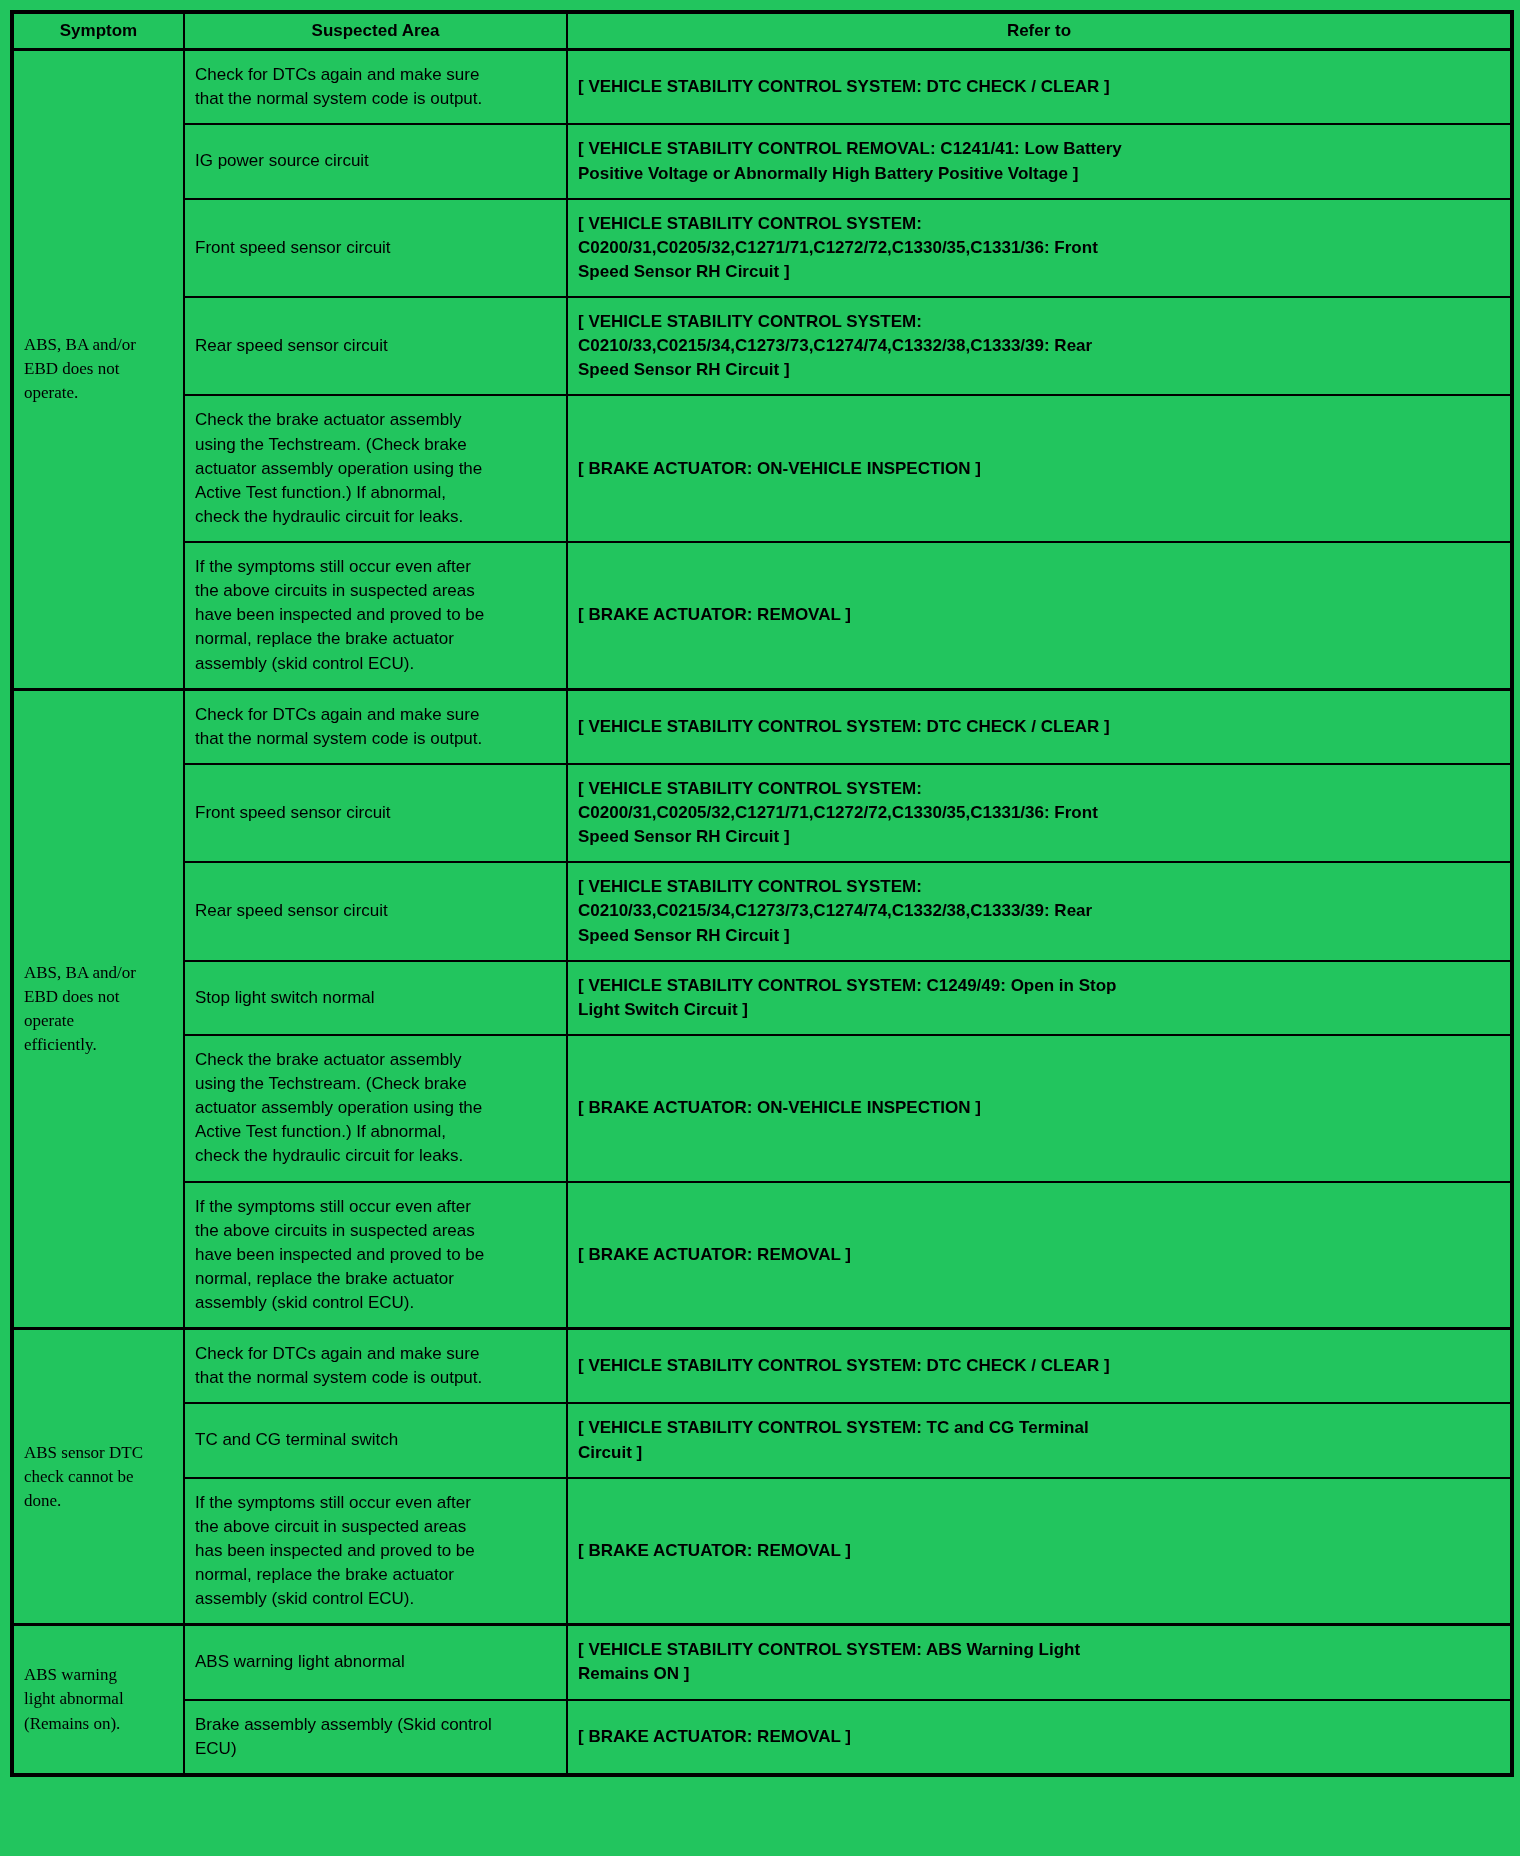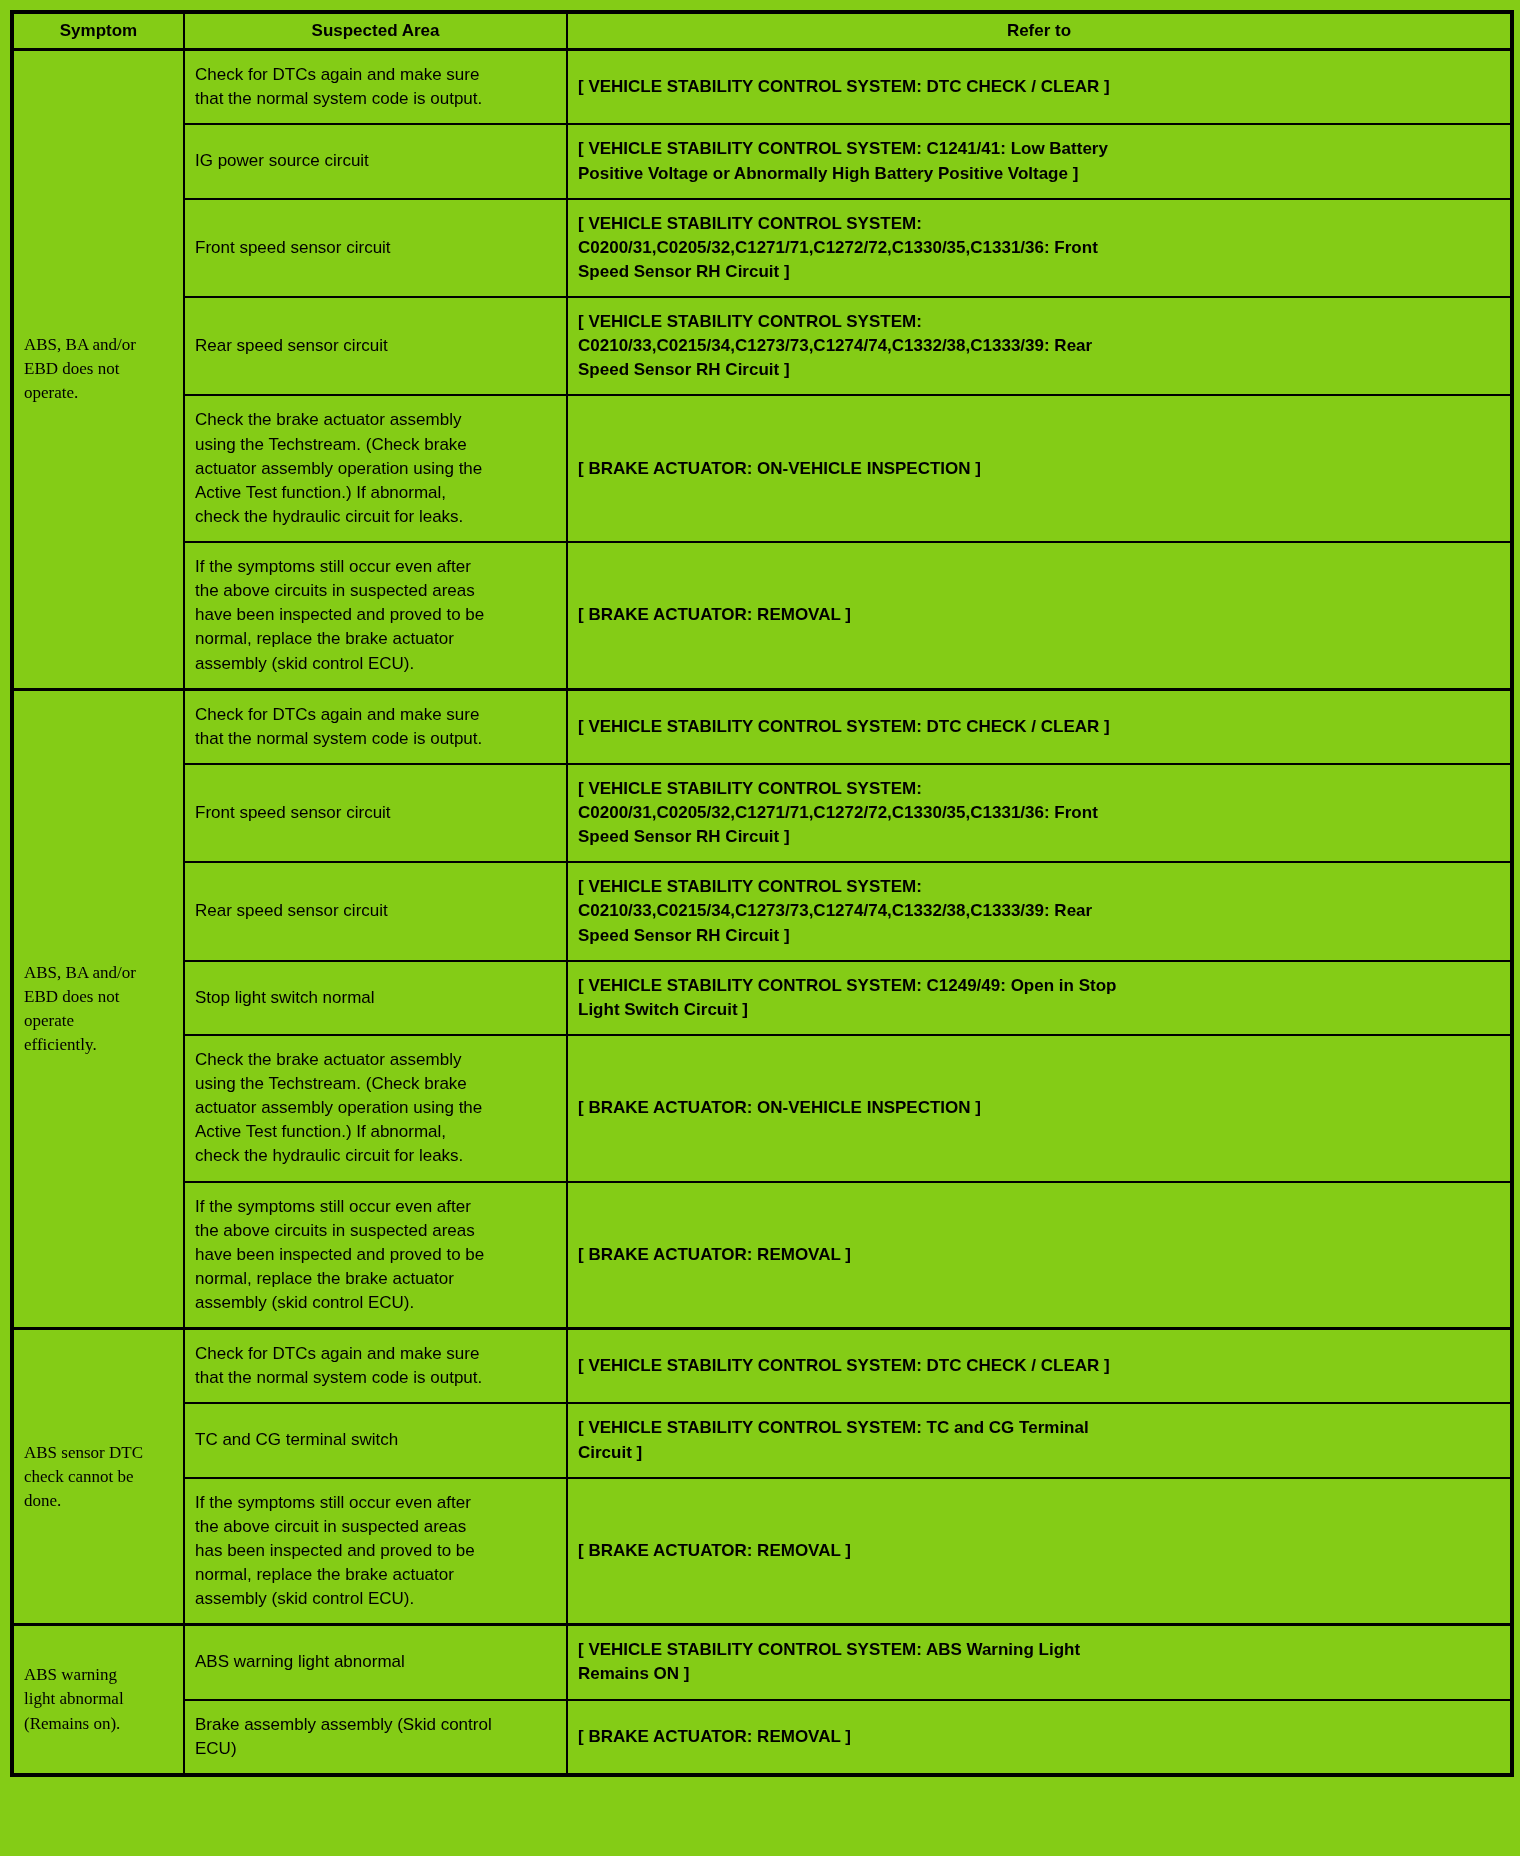--- a/index.html
+++ b/index.html
@@ -6,21 +6,21 @@
   html, body { margin: 0; padding: 0; background: #ffffff; }
   body {
     font-family: "Liberation Sans", sans-serif;
     color: #000000;
     -webkit-font-smoothing: antialiased;
   }
   .page {
     width: 1520px;
     min-height: 1856px;
     padding: 10px;
-    background: #84cc16;
+    background: #22c55e;
   }
   table.diag {
     border-collapse: collapse;
     table-layout: fixed;
     width: 1500px;
     border: 4px solid #000000;
   }
   .diag th, .diag td {
     border: 2px solid #000000;
     font-size: 17px;
@@ -64,21 +64,21 @@
         <tr class="group-start">
           <td class="symptom-cell" rowspan="6">ABS, BA and/or
 EBD does not
 operate.</td>
           <td class="area-cell">Check for DTCs again and make sure
 that the normal system code is output.</td>
           <td class="refer-cell">[ VEHICLE STABILITY CONTROL SYSTEM: DTC CHECK / CLEAR ]</td>
         </tr>
         <tr>
           <td class="area-cell">IG power source circuit</td>
-          <td class="refer-cell">[ VEHICLE STABILITY CONTROL SYSTEM: C1241/41: Low Battery
+          <td class="refer-cell">[ VEHICLE STABILITY CONTROL REMOVAL: C1241/41: Low Battery
 Positive Voltage or Abnormally High Battery Positive Voltage ]</td>
         </tr>
         <tr>
           <td class="area-cell">Front speed sensor circuit</td>
           <td class="refer-cell">[ VEHICLE STABILITY CONTROL SYSTEM:
 C0200/31,C0205/32,C1271/71,C1272/72,C1330/35,C1331/36: Front
 Speed Sensor RH Circuit ]</td>
         </tr>
         <tr>
           <td class="area-cell">Rear speed sensor circuit</td>

